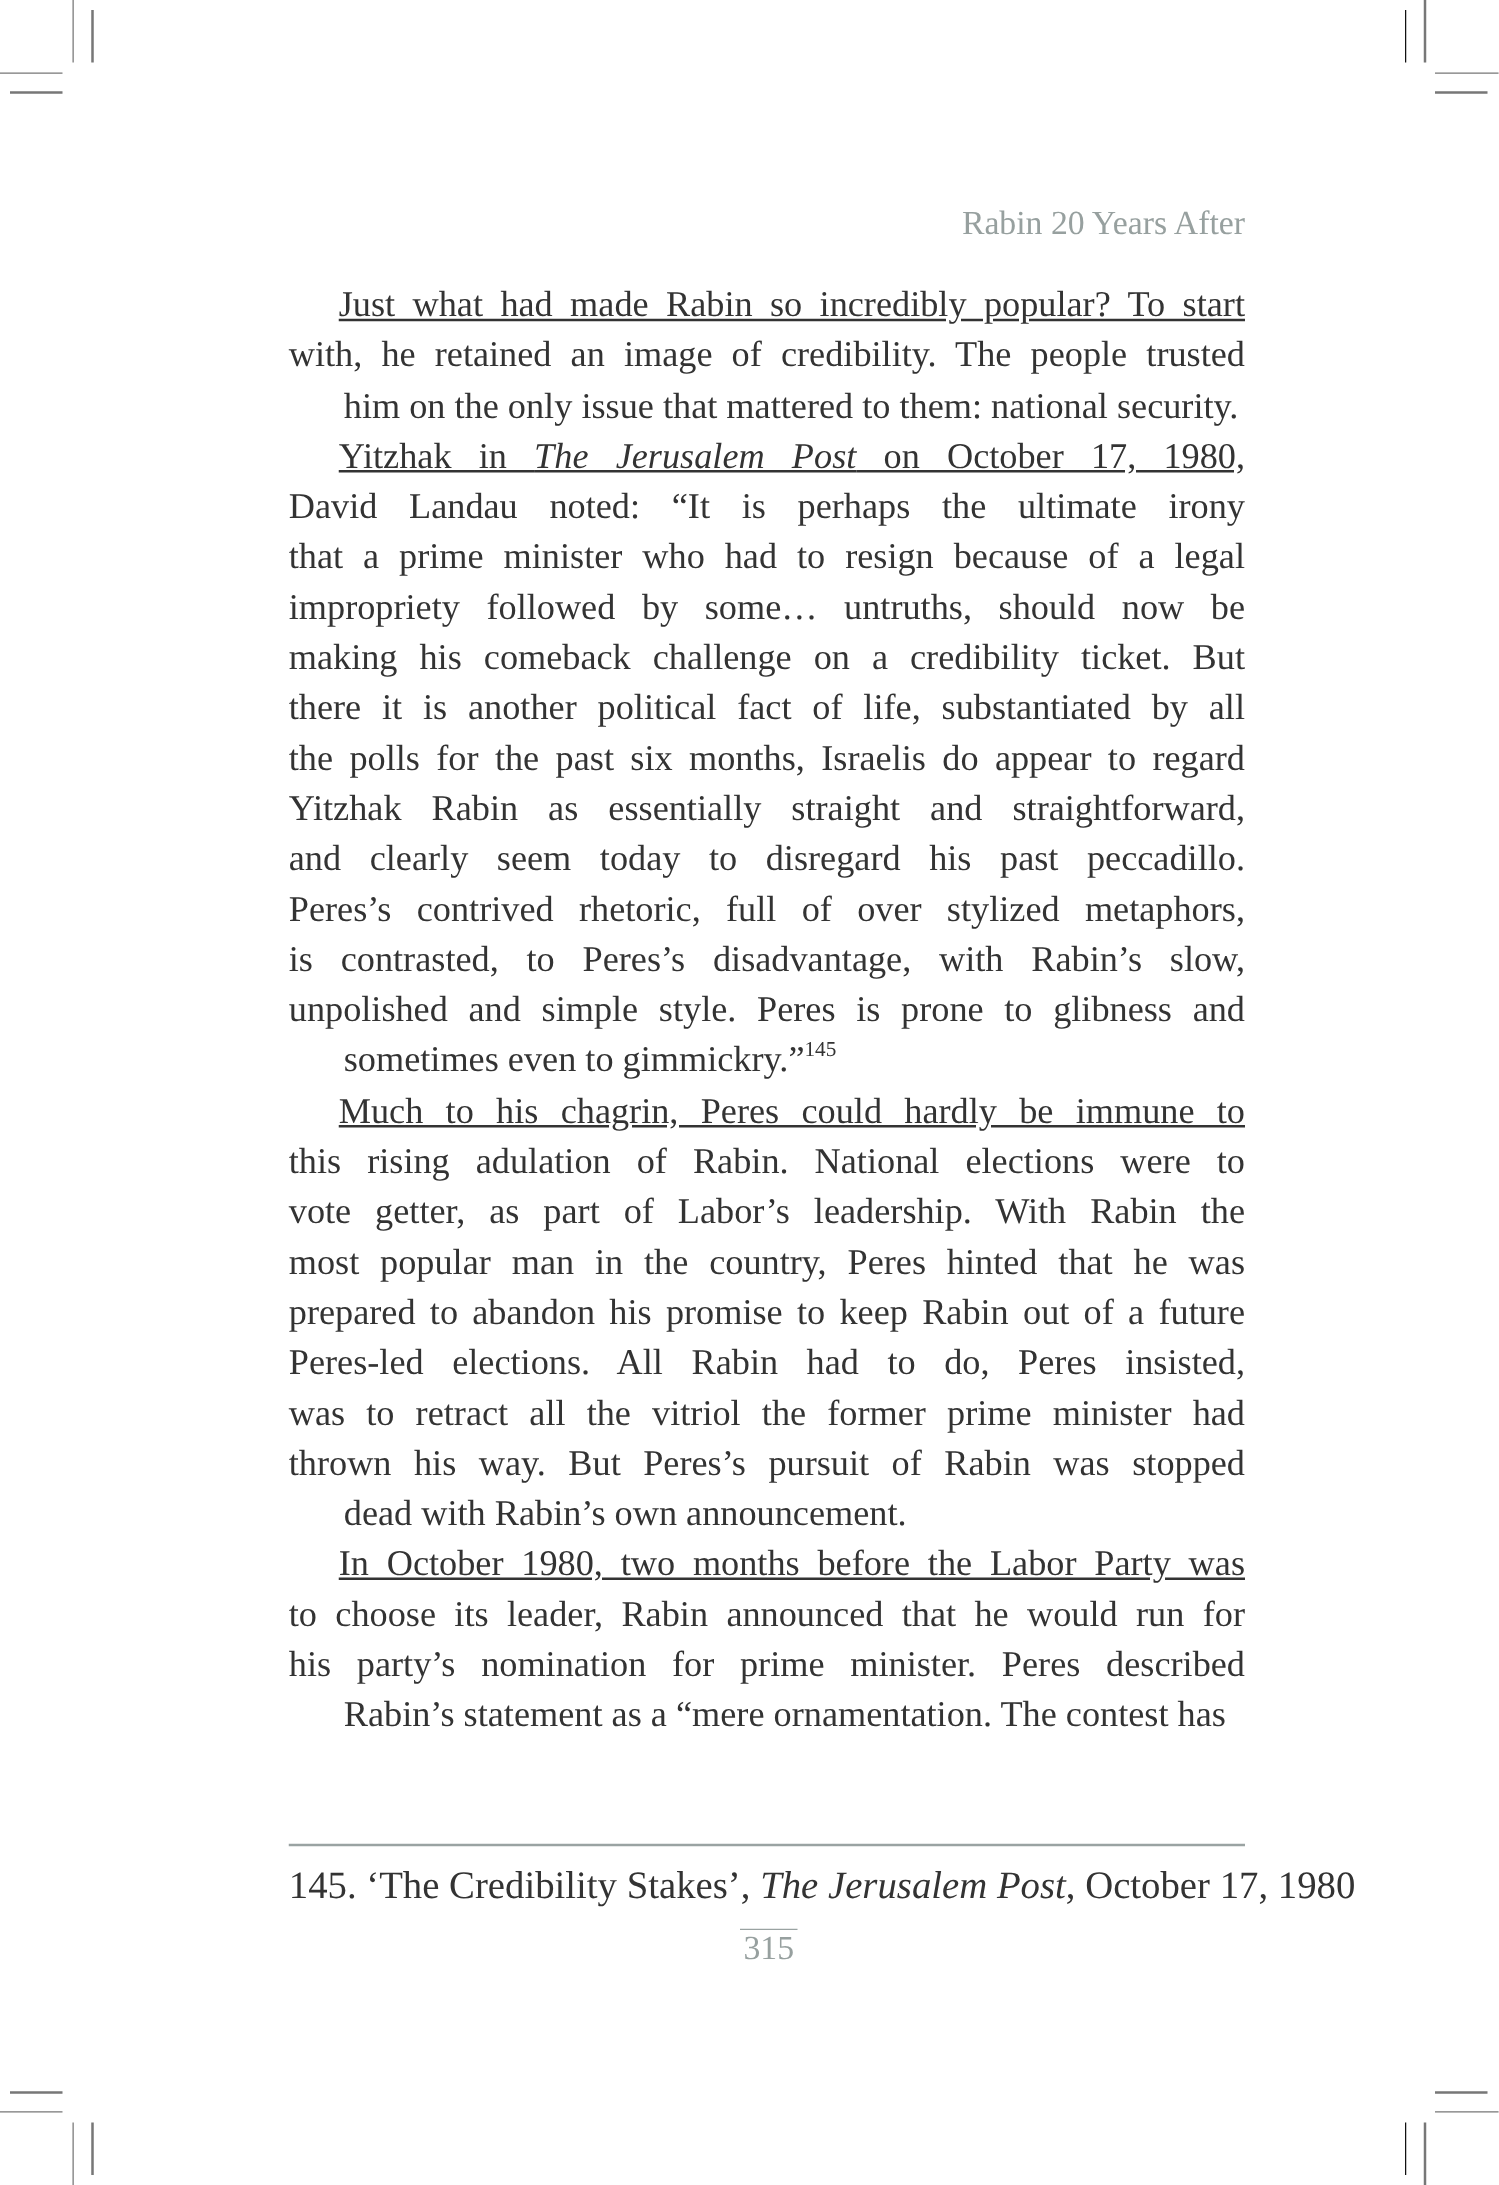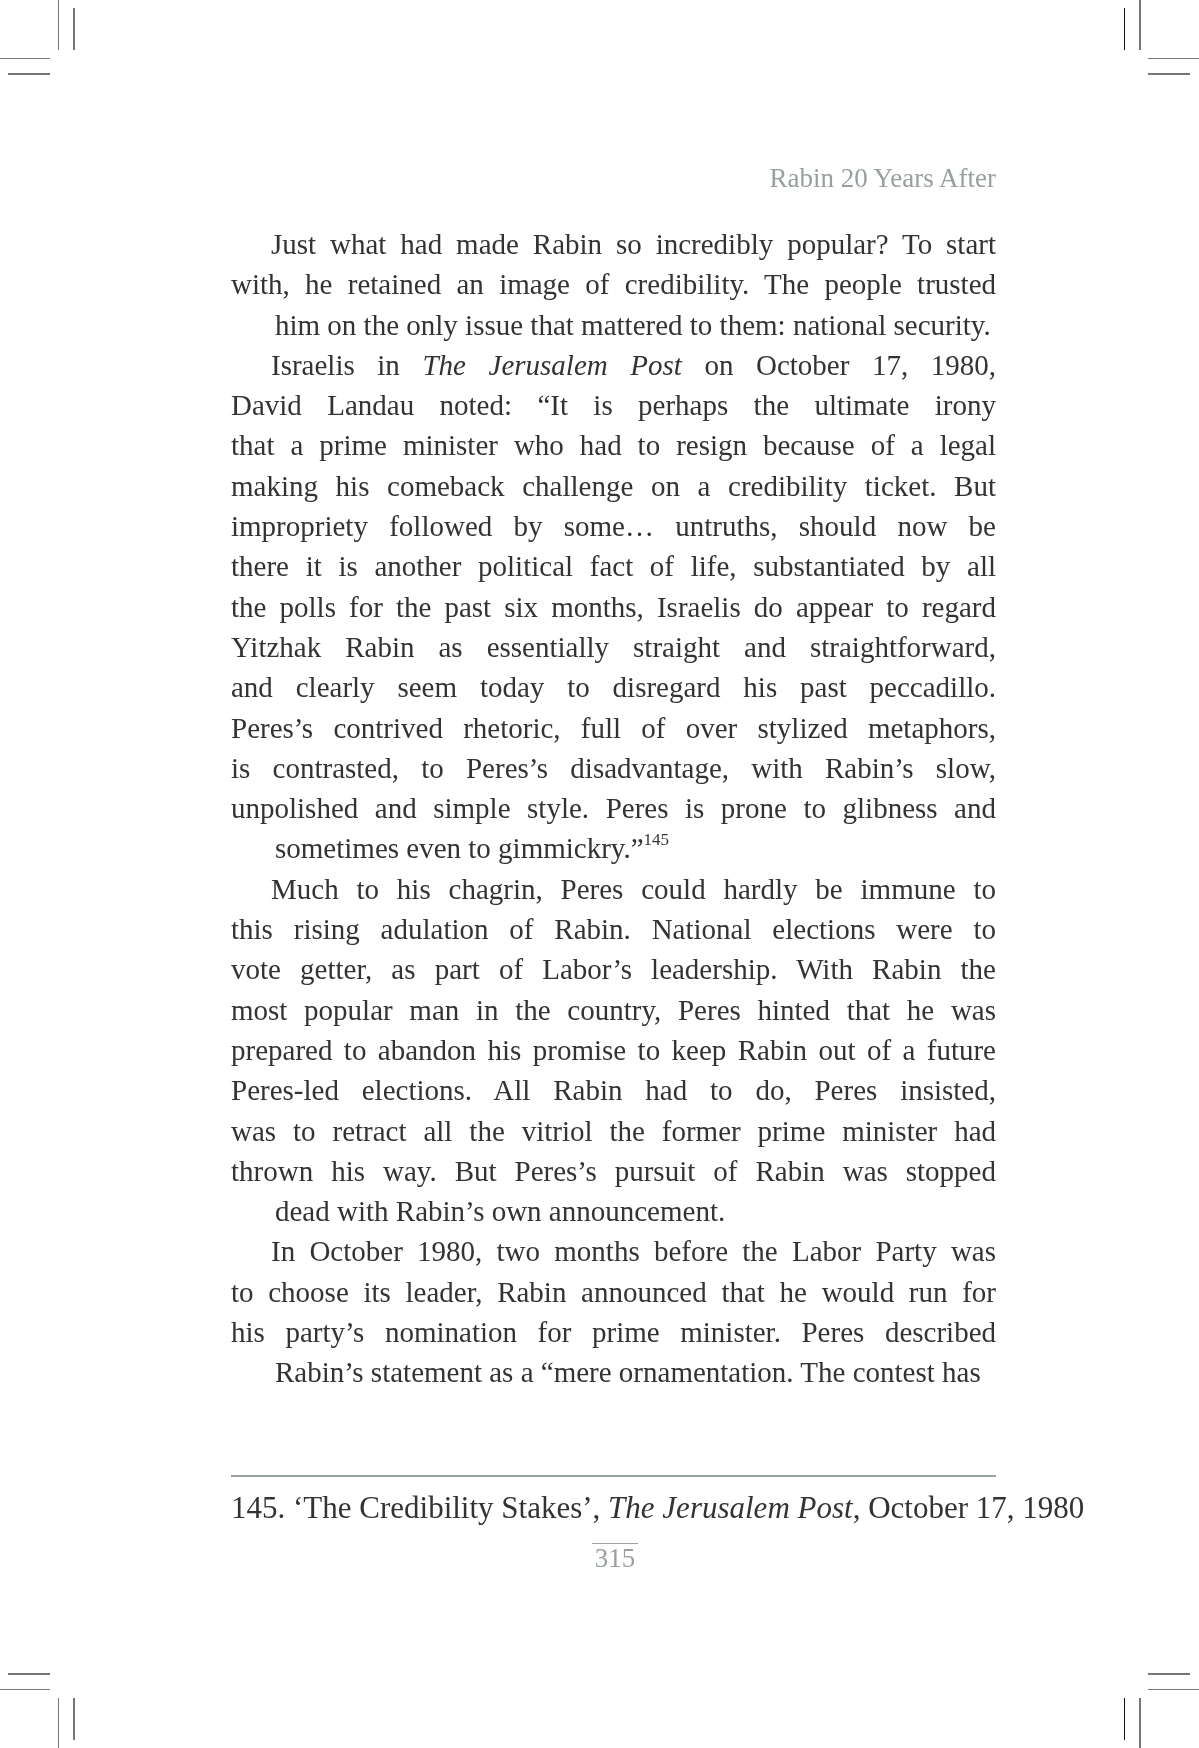--- a/index.html
+++ b/index.html
@@ -2,21 +2,21 @@
 <html><head>
 <meta charset="utf-8">
 <style>
   html, body { margin:0; padding:0; background:#ffffff; }
   body { width:1199px; height:1748px; position:relative; overflow:hidden; font-family:"Liberation Serif","DejaVu Serif",serif; }
   .crop { position:absolute; background:#777; }
   .running-head { position:absolute; right:203px; top:163px; font-size:27px; color:#97a09f; white-space:nowrap; }
   .running-head b { font-weight:normal;margin-left:41px; }
   .body-text { position:absolute; left:231px; width:765px; top:224px; color:#333333; font-size:29px; }
   .line { height:40.3px; line-height:40.3px; white-space:nowrap; text-align:justify; text-align-last:justify; overflow:visible; }
-  .line.indent { padding-left:40px; }
+  .line.indent { padding-left:40px;text-decoration:underline; }
   .line.last { text-align-last:left;margin-left:44px; }
   .line sup { font-size:17px; vertical-align:top; line-height:24px; }
   .fn-rule { position:absolute; left:231px; width:765px; top:1475px; height:2px; background:#9aa3a2; }
   .footnote { position:absolute; left:231px; top:1490px; font-size:31px; color:#333; white-space:nowrap; }
   .pagenum-rule { position:absolute; left:592px; width:46px; top:1543px; height:1px; background:#9aa3a2; }
   .pagenum { position:absolute; left:0; width:1230px; text-align:center; top:1543px; font-size:27px; color:#97a09f; }
 </style>
 </head>
 <body>
 
@@ -44,25 +44,25 @@
   <b>Rabin</b><span> 20 Years After</span>
 </div>
 
 <div class="body-text" id="body-text">
     <div>
       <div class="line indent">Just what had made Rabin so incredibly popular? To start</div>
       <div class="line">with, he retained an image of credibility. The people trusted</div>
       <div class="line last">him on the only issue that mattered to them: national security.</div>
     </div>
     <div>
-      <div class="line indent"><span>Israelis in </span><i>The Jerusalem Post</i><span> on October 17, 1980,</span></div>
+      <div class="line indent"><span>Yitzhak in </span><i>The Jerusalem Post</i><span> on October 17, 1980,</span></div>
       <div class="line">David Landau noted: “It is perhaps the ultimate irony</div>
       <div class="line">that a prime minister who had to resign because of a legal</div>
+      <div class="line">impropriety followed by some… untruths, should now be</div>
       <div class="line">making his comeback challenge on a credibility ticket. But</div>
-      <div class="line">impropriety followed by some… untruths, should now be</div>
       <div class="line">there it is another political fact of life, substantiated by all</div>
       <div class="line">the polls for the past six months, Israelis do appear to regard</div>
       <div class="line">Yitzhak Rabin as essentially straight and straightforward,</div>
       <div class="line">and clearly seem today to disregard his past peccadillo.</div>
       <div class="line">Peres’s contrived rhetoric, full of over stylized metaphors,</div>
       <div class="line">is contrasted, to Peres’s disadvantage, with Rabin’s slow,</div>
       <div class="line">unpolished and simple style. Peres is prone to glibness and</div>
       <div class="line last">sometimes even to gimmickry.”<sup>145</sup></div>
     </div>
     <div>

